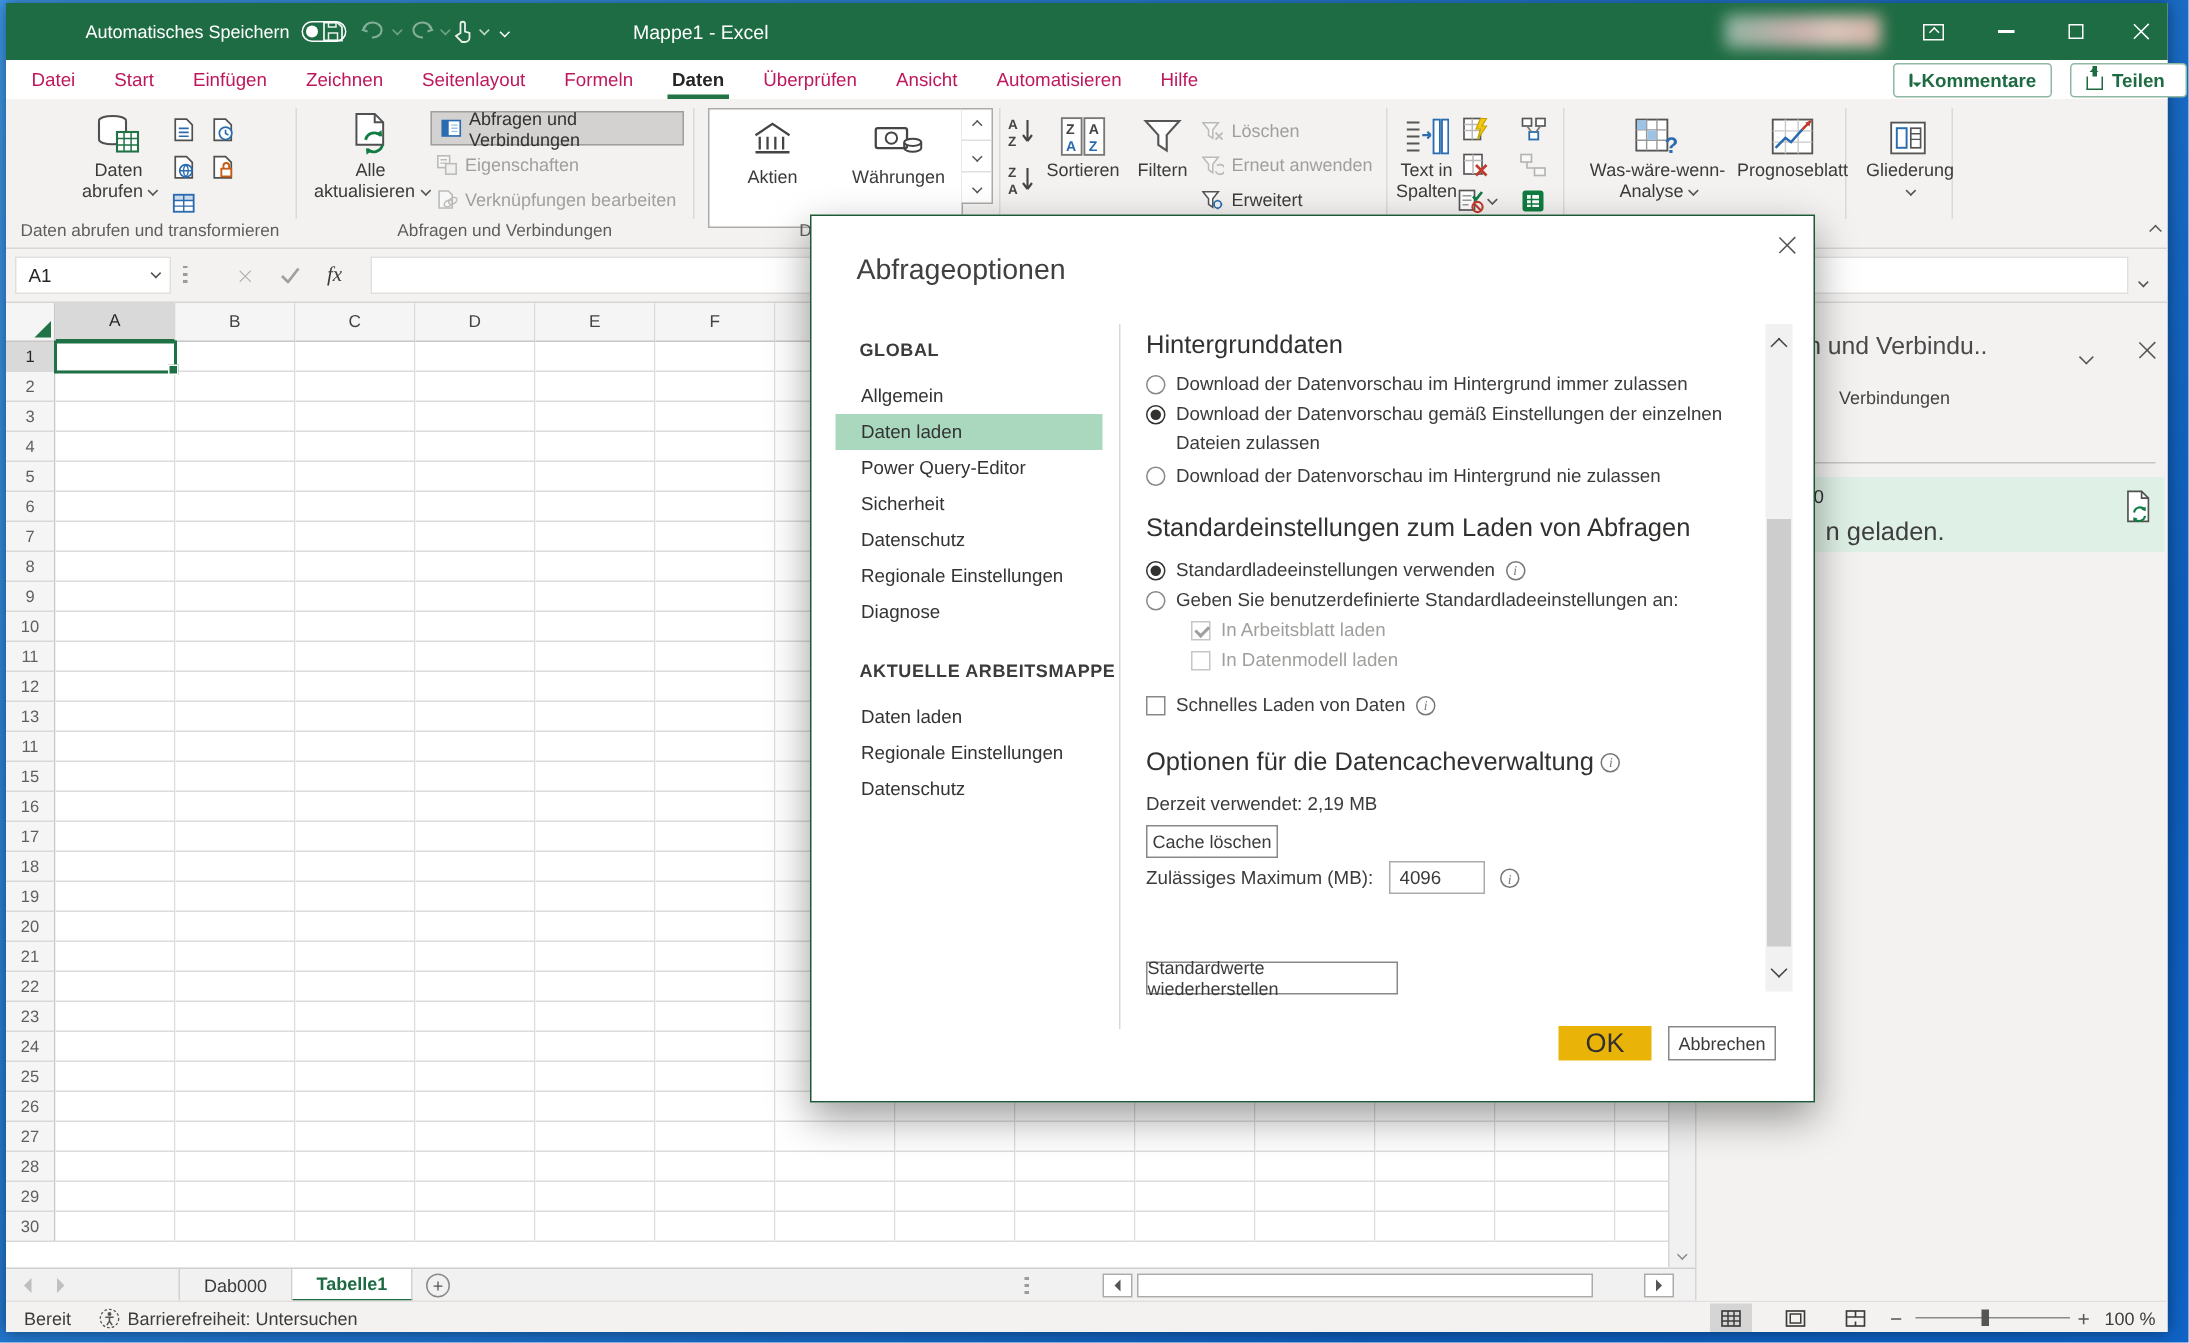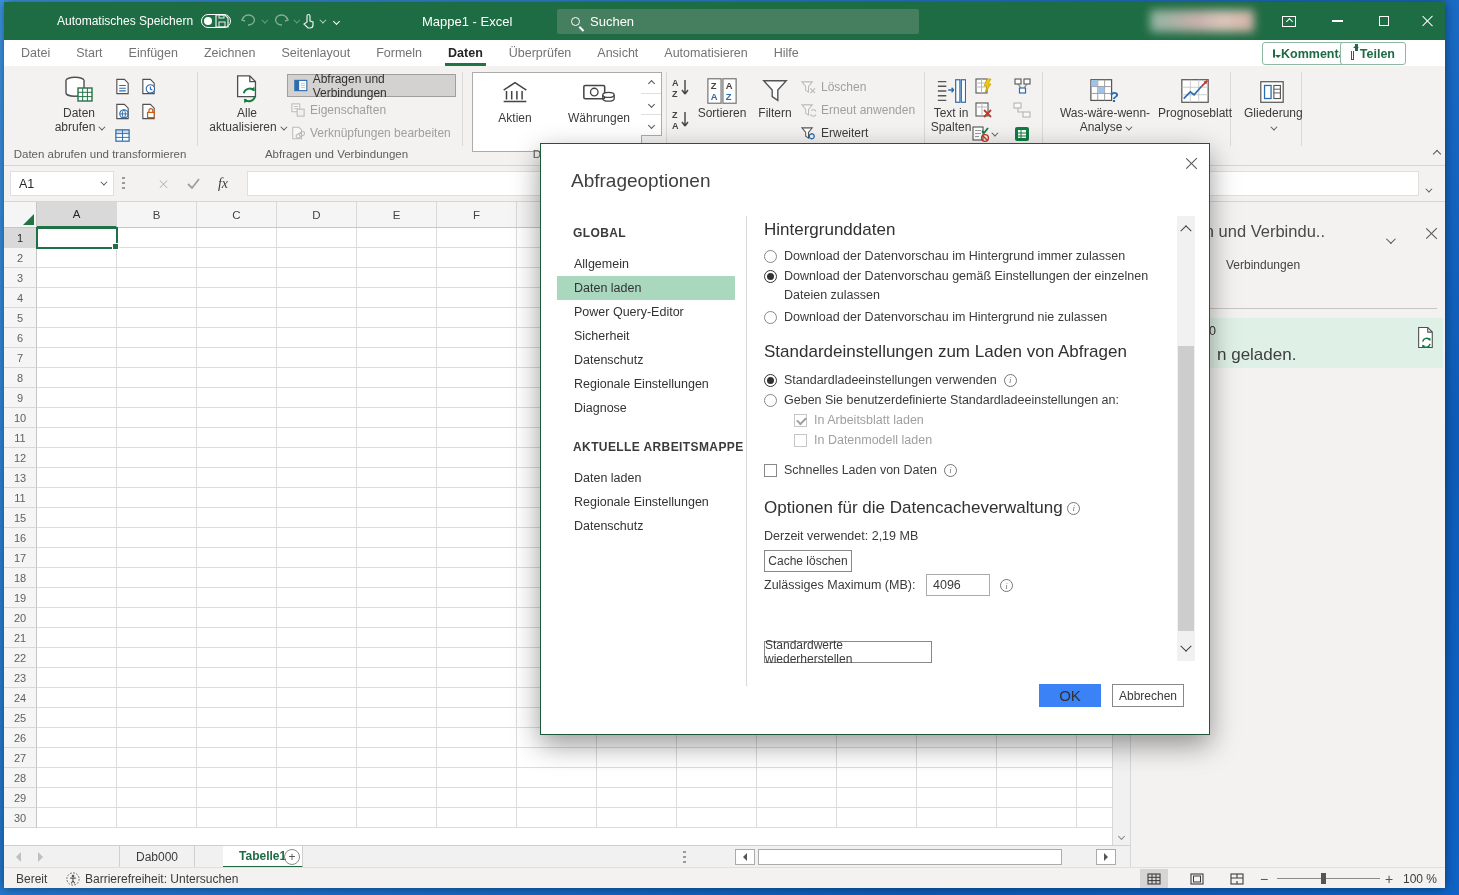--- a/index.html
+++ b/index.html
@@ -24,21 +24,21 @@
   .ic-min { width:11px; height:1.5px; background:#fff; }
   .ic-max { width:10px; height:10px; border:1.2px solid #fff; }
   .ic-x { position:relative; width:12px; height:12px; }
   .ic-x::before,.ic-x::after { content:""; position:absolute; left:5px; top:-1px; width:1.4px; height:14px; background:#fff; }
   .ic-x::before { transform:rotate(45deg);} .ic-x::after { transform:rotate(-45deg);}
   .ic-ribopt { width:14px; height:11px; border:1.2px solid #fff; position:relative; }
   .ic-ribopt::after { content:""; position:absolute; left:4px; top:2px; width:4px; height:4px; border-left:1.2px solid #fff; border-top:1.2px solid #fff; transform:rotate(45deg); }
 
   
   .tabrow { position:absolute; left:0; top:38px; width:100%; height:26px; background:#fff; display:flex; align-items:center; padding-left:4px; }
-  .rtab { padding:0 13px; font-size:12.5px; color:#737373; height:26px; display:flex; align-items:center; position:relative; }
+  .rtab { padding:0 13px; font-size:12.5px; color:#be185d; height:26px; display:flex; align-items:center; position:relative; }
   .rtab.active { color:#262626; font-weight:bold; }
   .rtab.active::after { content:""; position:absolute; left:10px; right:10px; bottom:0; height:3px; background:#217346; }
   .pillbtn { position:absolute; top:40px; height:23px; border:1px solid #8FB8A2; border-radius:3px; background:#fff; color:#1E6B43; font-size:12.5px; font-weight:bold; display:flex; align-items:center; gap:6px; padding:0 10px; }
   .ic-comment { width:12px; height:9px; border:1.4px solid #1E6B43; border-radius:2px; position:relative; }
   .ic-comment::after { content:""; position:absolute; left:1px; bottom:-4px; width:0; height:0; border:3px solid transparent; border-top-color:#1E6B43; }
   .ic-share { width:11px; height:9px; border:1.4px solid #1E6B43; border-top:none; position:relative; margin-top:4px; }
   .ic-share::after { content:""; position:absolute; left:3px; top:-7px; width:3px; height:7px; background:#1E6B43; }
   .ic-share::before { content:""; position:absolute; left:1.2px; top:-9px; border:3.2px solid transparent; border-bottom-color:#1E6B43; }
 
   
@@ -107,21 +107,21 @@
   .px::before { transform:rotate(45deg);} .px::after { transform:rotate(-45deg);}
 
   
   .sheetrow { position:absolute; left:0; top:843px; width:1126px; height:22px; background:#F1F1F1; border-top:1px solid #D0D0D0; }
   .snav { position:absolute; top:6px; width:0; height:0; border:5px solid transparent; }
   .snav.left { border-right-color:#BFBFBF; border-left:none; }
   .snav.right { border-left-color:#BFBFBF; border-right:none; }
   .sheet-tabs { position:absolute; left:99px; top:0; height:22px; display:flex; }
   .stab { padding:0 16px; font-size:12px; color:#3C3C3C; display:flex; align-items:center; border-right:1px solid #D0D0D0; }
   .stab:first-child { border-left:1px solid #D0D0D0;margin-left:16px; }
-  .stab.active { background:#fff; color:#1E6B43; font-weight:bold; border-bottom:2px solid #1E6B43;margin-left:28px; }
+  .stab.active { background:#fff; color:#1E6B43; font-weight:bold; border-bottom:2px solid #1E6B43; }
   .plus { position:absolute; left:280px; top:3px; width:16px; height:16px; border:1px solid #8A8A8A; border-radius:50%; color:#555; font-size:12px; line-height:14px; text-align:center; }
   .hdots { position:absolute; left:679px; top:5px; width:3px; height:12px; background:repeating-linear-gradient(#9a9a9a 0 2px,transparent 2px 5px); }
   .hs-btn { position:absolute; top:3px; width:20px; height:16px; background:#fff; border:1px solid #ABABAB; display:flex; align-items:center; justify-content:center; }
   .hs-tri { width:0; height:0; border:4px solid transparent; }
   .hs-thumb { position:absolute; left:754px; top:3px; width:304px; height:16px; background:#fff; border:1px solid #ABABAB; }
   .statusbar { position:absolute; left:0; top:865px; width:100%; height:21px; background:#F3F2F1; border-top:1px solid #E1DFDD; font-size:12px; color:#3C3C3C; }
   .st-item { position:absolute; top:0; height:21px; display:flex; align-items:center; gap:5px; }
   .viewbtn { position:absolute; top:1px; width:28px; height:19px; display:flex; align-items:center; justify-content:center; }
   .viewbtn.sel { background:#D5D5D5; }
   .zoomline { position:absolute; top:10px; height:1px; background:#8A8A8A; }
@@ -143,21 +143,21 @@
   .dlbl { font-size:12.5px; color:#3B3B3B; }
   .dlbl.dis { color:#A19F9D; }
   .radio { width:13px; height:13px; border:1px solid #8A8886; border-radius:50%; background:#fff; flex:none; }
   .radio.sel { border-color:#323130; position:relative; }
   .radio.sel::after { content:""; position:absolute; left:2px; top:2px; width:7px; height:7px; border-radius:50%; background:#323130; }
   .cbox { width:13px; height:13px; border:1px solid #8A8886; background:#fff; flex:none; position:relative; }
   .cbox.dis { border-color:#C8C6C4; }
   .cbox.checked::after { content:""; position:absolute; left:2px; top:2px; width:7px; height:4px; border-left:2px solid #A19F9D; border-bottom:2px solid #A19F9D; transform:rotate(-45deg); }
   .info { display:inline-flex; align-items:center; justify-content:center; width:13px; height:13px; border:1px solid #767676; border-radius:50%; color:#767676; font-size:9px; font-family:"Liberation Serif",serif; font-style:italic; flex:none; }
   .dbtn { position:absolute; background:#fff; border:1px solid #8A8886; font-size:12px; color:#3B3B3B; display:flex; align-items:center; justify-content:center; }
-  .okbtn { position:absolute; left:498px; top:540px; width:62px; height:23px; background:#3b82f6; font-size:15px; color:#323130; display:flex; align-items:center; justify-content:center; }
+  .okbtn { position:absolute; left:498px; top:540px; width:62px; height:23px; background:#eab308; font-size:18px; color:#323130; display:flex; align-items:center; justify-content:center; }
   .maxinput { position:absolute; left:162px; top:430px; width:64px; height:22px; border:1px solid #ABABAB; font-size:12.5px; color:#3B3B3B; padding-left:6px; font-family:"Liberation Sans",sans-serif; }
   .dscroll { position:absolute; left:636px; top:72px; width:18px; height:445px; background:#F1F1F1; }
   .ds-btn { position:absolute; left:0; width:18px; height:24px; display:flex; align-items:center; justify-content:center; }
   .ds-thumb { position:absolute; left:1px; top:130px; width:16px; height:285px; background:#CDCDCD; }
   .bchev { width:8px; height:8px; border-right:1.6px solid #444; border-bottom:1.6px solid #444; }
 </style>
 </head>
 <body>
 
 <div class="window">
@@ -190,24 +190,20 @@
       <svg width="14" height="16" viewBox="0 0 14 16">
           <path d="M5 9 V3 a1.5 1.5 0 0 1 3 0 v5 l3 1 v3 a3 3 0 0 1 -3 3 h-2 l-4 -4 z" fill="none" stroke="#fff" stroke-width="1.2"></path>
         </svg>
         <span class="chev" style="border-color:#fff;opacity:.8"></span>
     </div>
     <div class="tb-item" style="left:330px">
       <span style="display:inline-block"><span class="morebar" style="background:#fff"></span><span class="tinychev down" style="border-color:#fff;display:block;margin:0 auto"></span></span>
     </div>
     <div class="tb-item" style="left:418px">
       <span style="font-size:13px">Mappe1 - Excel</span>
-    </div>
-    <div class="searchbox">
-      <span class="mag"></span>
-      <span style="font-size:13px">Suchen</span>
     </div>
     <div class="userblur"></div>
     <div class="wbtn" style="left:1268px">
         <span class="ic-ribopt"></span>
       </div>
     <div class="wbtn" style="left:1316px">
         <span class="ic-min"></span>
       </div>
     <div class="wbtn" style="left:1363px">
         <span class="ic-max"></span>
@@ -229,21 +225,21 @@
         <div class="rtab">Überprüfen</div>
         <div class="rtab">Ansicht</div>
         <div class="rtab">Automatisieren</div>
         <div class="rtab">Hilfe</div>
       </div>
   </div>
   <div class="pillbtn" style="left:1258px;width:106px">
     <span class="ic-comment"></span>
       <span>Kommentare</span>
   </div>
-  <div class="pillbtn" style="left:1336px;width:66px">
+  <div class="pillbtn" style="left:1376px;width:78px">
     <span class="ic-share"></span>
       <span>Teilen</span>
   </div>
 
   <div class="ribbon">
     <div class="rsep" style="left:193px"></div>
     <div class="rsep" style="left:458px"></div>
     <div class="rsep" style="left:662px"></div>
     <div class="rsep" style="left:920px"></div>
     <div class="rsep" style="left:1038px"></div>

